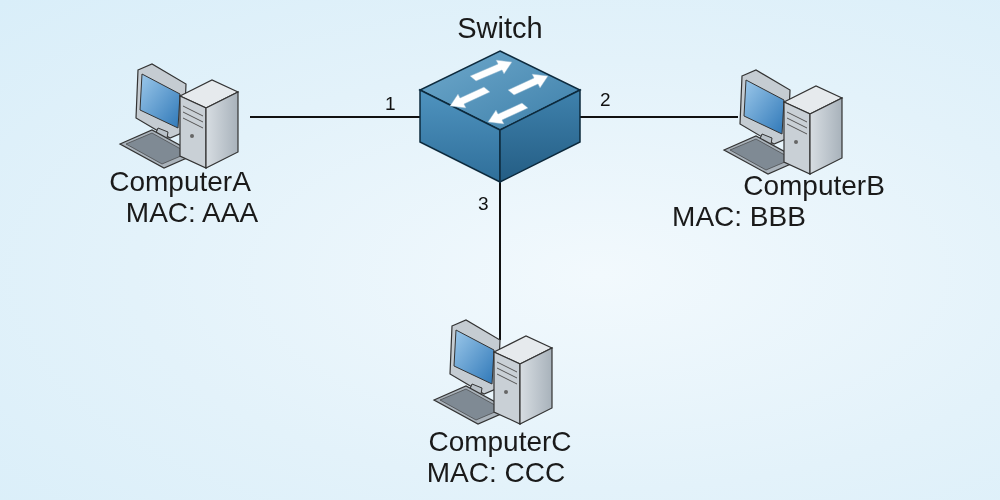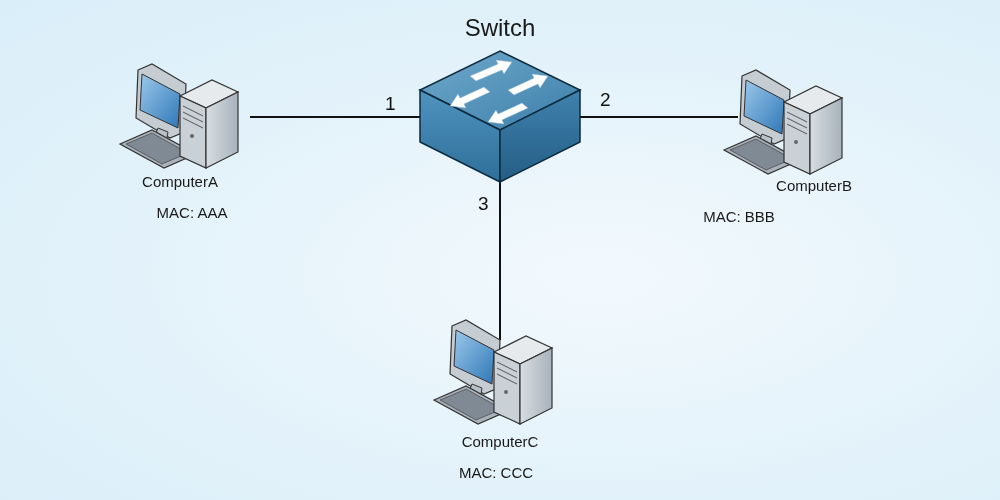--- a/index.html
+++ b/index.html
@@ -4,36 +4,36 @@
 <style>
   html, body { margin:0; padding:0; }
   body {
     width:1000px; height:500px; overflow:hidden; position:relative;
     background: radial-gradient(ellipse at 60% 55%, #f2f9fd 0%, #e3f2fa 55%, #d9eef9 100%);
     font-family: "DejaVu Sans", sans-serif;
   }
   .abs { position:absolute; }
   svg.links { position:absolute; left:0; top:0; }
   .label {
-    position:absolute; color:#1a1a1a; font-size:15px; text-align:center;
+    position:absolute; color:#1a1a1a; font-size:28px; text-align:center;
     line-height:28px; font-family: "Liberation Sans", "DejaVu Sans", sans-serif;
   }
   .port { position:absolute; font-size:19px; color:#111; font-family: "Liberation Sans", sans-serif; }
   .node { position:absolute; }
 </style>
 </head>
 <body>
 
 <svg class="links" width="1000" height="500">
   <line x1="250" y1="117" x2="422" y2="117" stroke="#111" stroke-width="2"></line>
   <line x1="578" y1="117" x2="738" y2="117" stroke="#111" stroke-width="2"></line>
   <line x1="500" y1="182" x2="500" y2="340" stroke="#111" stroke-width="2"></line>
 </svg>
 
-<div class="label" style="left:440px; top:14px; width:120px; font-size:24px;">Switch</div>
+<div class="label" style="left:440px; top:14px; width:120px; font-size:29px;">Switch</div>
 <svg class="abs" style="left:418px; top:48px;" width="164" height="140" viewBox="0 0 164 140">
   <defs>
     <linearGradient id="topG" x1="0" y1="0" x2="1" y2="1">
       <stop offset="0" stop-color="#6fa9cc"></stop>
         <stop offset="1" stop-color="#3d7fa9"></stop>
     </linearGradient>
     <linearGradient id="leftG" x1="0" y1="0" x2="0" y2="1">
       <stop offset="0" stop-color="#4f93bf"></stop>
         <stop offset="1" stop-color="#2f6f9a"></stop>
     </linearGradient>

